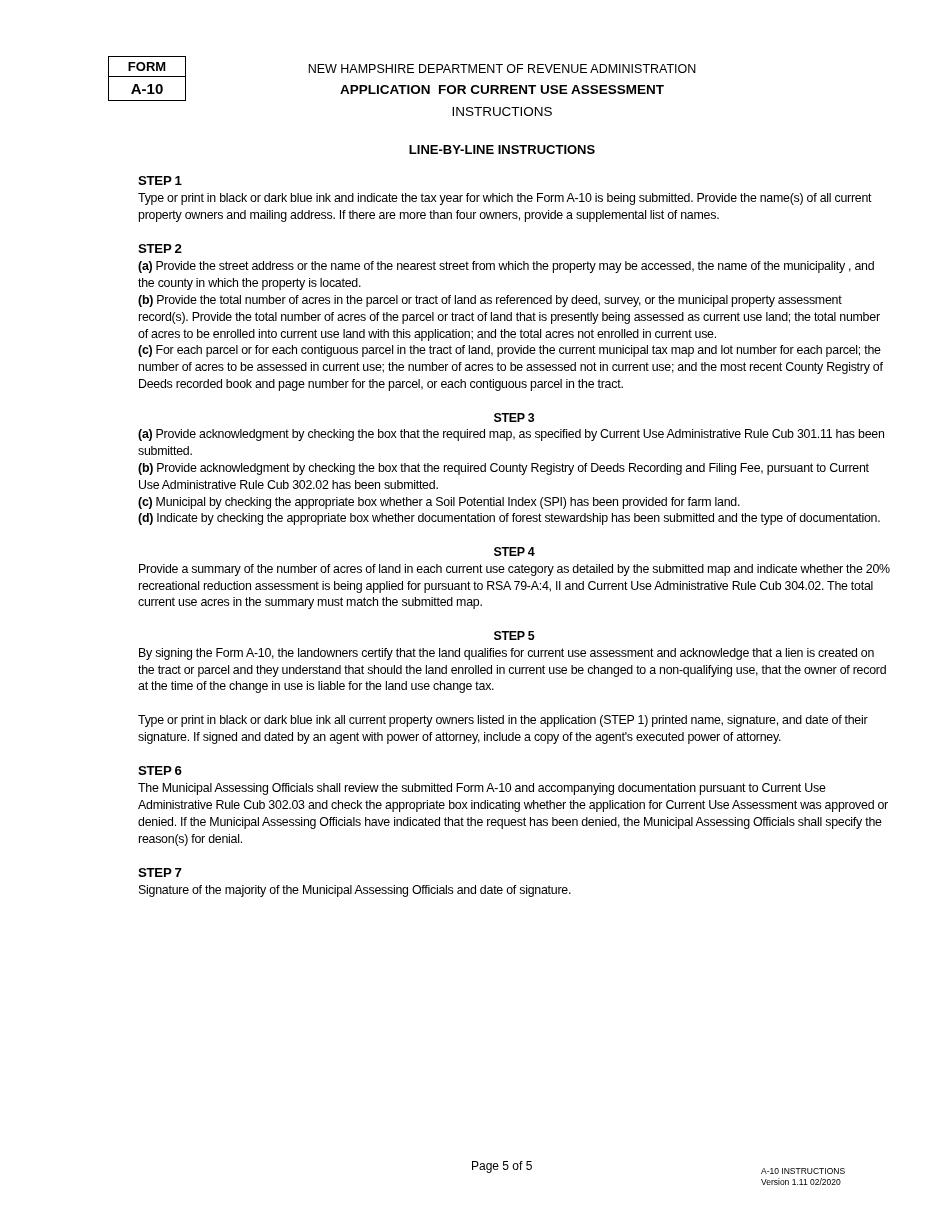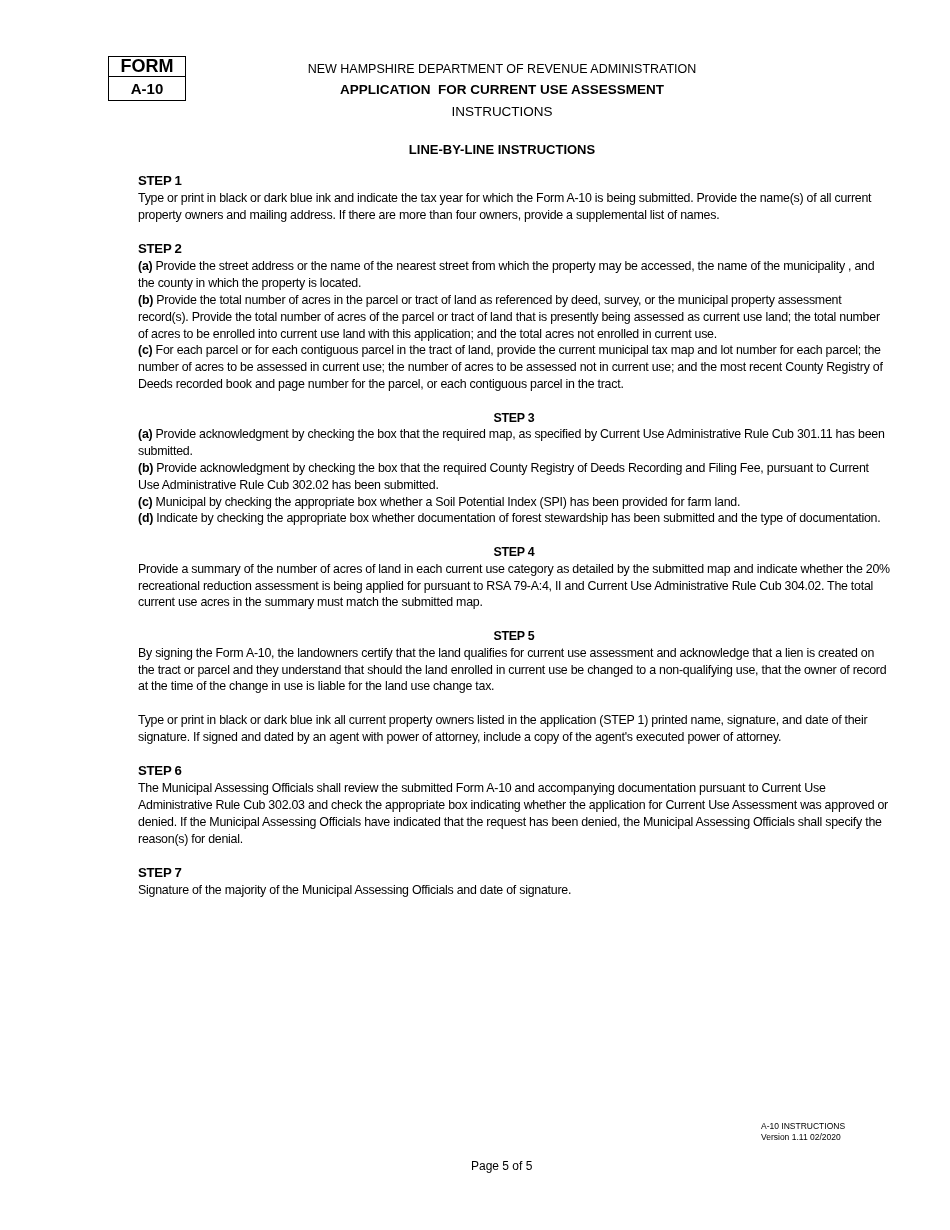--- a/index.html
+++ b/index.html
@@ -1,34 +1,34 @@
 <!DOCTYPE html>
 <html><head>
 <meta charset="utf-8">
 <style>
   html, body { margin: 0; padding: 0; background: #ffffff; }
   body { width: 950px; height: 1230px; position: relative; overflow: hidden;
          font-family: "Liberation Sans", "DejaVu Sans", sans-serif; color: #000; }
   .form-box { position: absolute; left: 108px; top: 56px; width: 76px; border: 1px solid #000; }
-  .form-box div { text-align: center; font-weight: bold; font-size: 18px; line-height: 19px; }
+  .form-box div { text-align: center; font-weight: bold; font-size: 13px; line-height: 19px; }
   .form-box .top { border-bottom: 1px solid #000; height: 19px; }
   .form-box .bot { height: 23px; line-height: 23px; font-size: 15px; }
   .hdr { position: absolute; left: 0; width: 1004px; text-align: center; }
   .hdr1 { top: 62px; font-size: 12.5px; }
   .hdr2 { top: 82px; font-size: 13.5px; font-weight: bold; }
   .hdr3 { top: 104px; font-size: 13.5px; }
   .hdr4 { top: 142px; font-size: 13px; font-weight: bold; }
   .content { position: absolute; left: 110px; top: 172px; width: 752px; font-size: 12.4px; line-height: 16.8px; letter-spacing: -0.25px; margin-left: 28px; }
   .step { margin-bottom: 16.8px; }
   .step-title { font-weight: bold; font-size: 13.2px; line-height: 18px; }
   .step-title.sm { font-size: 12.4px; line-height: 16.8px; text-align: center; }
   .p { margin: 0; }
   .lbl { font-weight: bold; }
   .footer-page { position: absolute; left: 471px; top: 1159px; font-size: 12px; }
-  .footer-ver { position: absolute; left: 761px; top: 1121px; font-size: 8.5px; line-height: 11px; }
+  .footer-ver { position: absolute; left: 761px; top: 1166px; font-size: 8.5px; line-height: 11px; }
 </style>
 </head>
 <body>
 
 <div class="form-box">
   <div class="top">FORM</div>
   <div class="bot">A-10</div>
 </div>
 
 <div class="hdr hdr1">NEW HAMPSHIRE DEPARTMENT OF REVENUE ADMINISTRATION</div>

